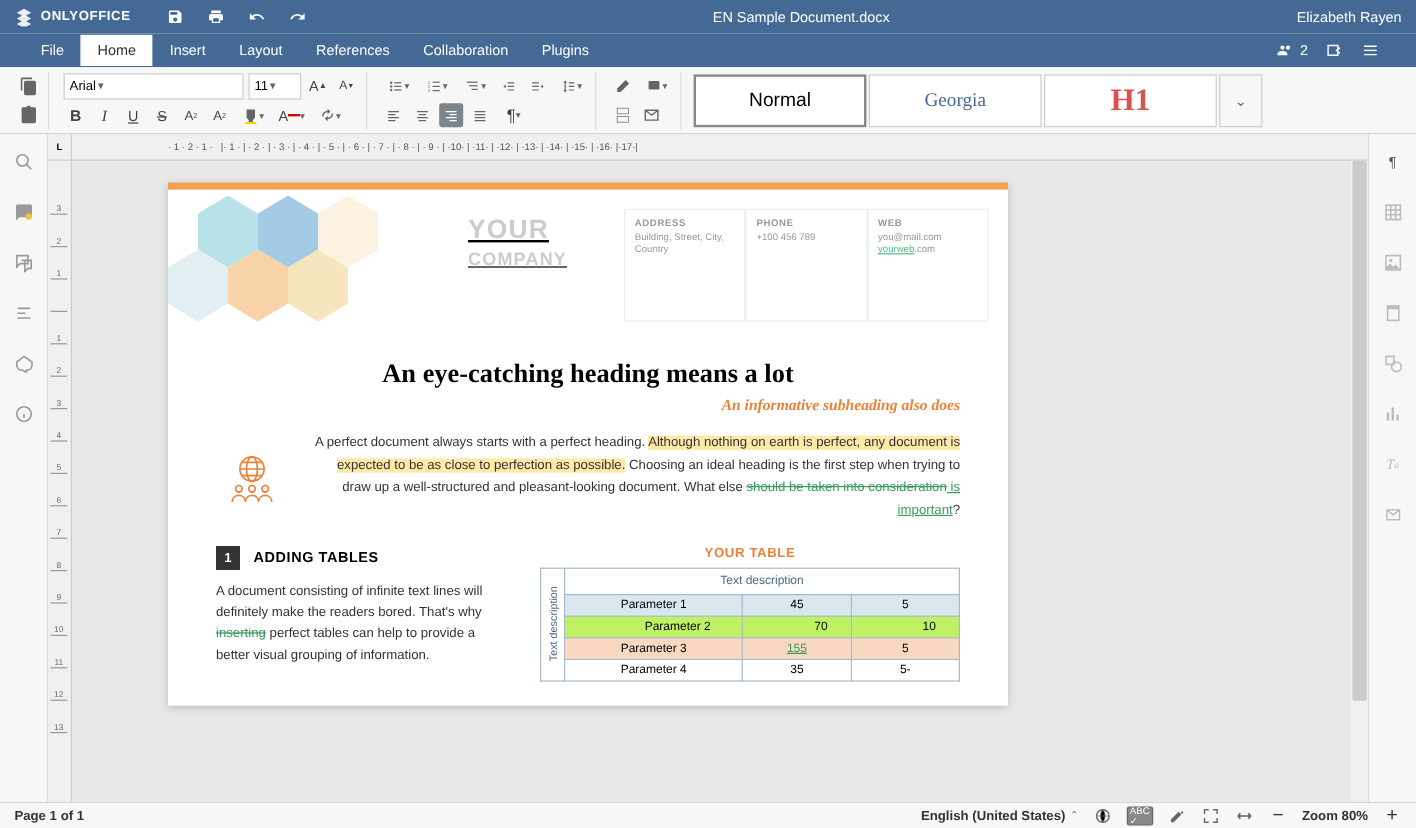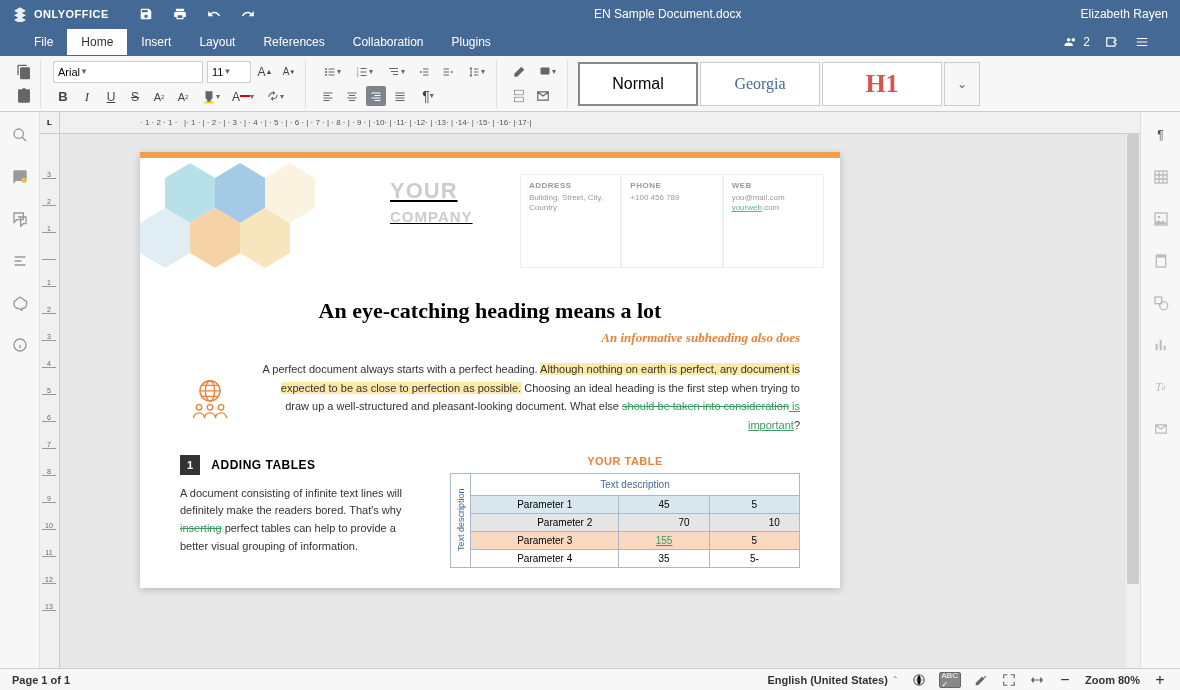--- a/index.html
+++ b/index.html
@@ -19,21 +19,21 @@
 .menu-right-item { display: flex; align-items: center; gap: 4px; cursor: pointer; }
 .toolbar { height: 56px; background: #f7f7f7; border-bottom: 1px solid #ccc; display: flex; align-items: center; padding: 0 8px; gap: 6px; }
 .tb-group { display: flex; flex-direction: column; gap: 4px; padding: 0 6px; border-right: 1px solid #ddd; height: 48px; justify-content: center; }
 .tb-row { display: flex; gap: 4px; align-items: center; }
 .tb-btn { width: 20px; height: 20px; display: flex; align-items: center; justify-content: center; cursor: pointer; color: #444; }
 .tb-btn.wide { width: 28px; }
 .tb-btn.active { background: #7d858c; color: #fff; border-radius: 2px; }
 .font-select { height: 22px; border: 1px solid #ccc; background: #fff; padding: 0 4px; font-size: 11px; display: flex; align-items: center; justify-content: flex-start; cursor: pointer; }
 .font-name { width: 150px; }
 .font-size { width: 44px; }
-.style-box { width: 120px; height: 44px; border: 1px solid #ccc; background: #fff; display: flex; align-items: center; justify-content: center; font-size: 16px; cursor: pointer; }
+.style-box { width: 144px; height: 44px; border: 1px solid #ccc; background: #fff; display: flex; align-items: center; justify-content: center; font-size: 16px; cursor: pointer; }
 .style-box.selected { border: 2px solid #888; }
 .style-normal { font-family: Arial; }
 .style-georgia { font-family: Georgia, serif; color: #446995; }
 .style-h1 { font-family: Georgia, serif; color: #d9534f; font-weight: bold; font-size: 26px; }
 .style-more { width: 36px; border: 1px solid #ccc; height: 44px; display: flex; align-items: center; justify-content: center; cursor: pointer; }
 .main { display: flex; height: 556px; }
 .left-sidebar { width: 40px; background: #f7f7f7; border-right: 1px solid #ddd; display: flex; flex-direction: column; align-items: center; padding-top: 14px; gap: 24px; }
 .sidebar-icon { width: 18px; height: 18px; cursor: pointer; color: #999; display: flex; align-items: center; justify-content: center; }
 .right-sidebar { width: 40px; background: #f7f7f7; border-left: 1px solid #ddd; display: flex; flex-direction: column; align-items: center; padding-top: 14px; gap: 24px; }
 .doc-area { flex: 1; background: #e8e8e8; position: relative; overflow: hidden; }
@@ -69,21 +69,21 @@
 .col-right { flex: 1; }
 .section-num { display: inline-block; width: 20px; height: 20px; background: #333; color: #fff; text-align: center; line-height: 20px; font-size: 11px; font-weight: bold; margin-right: 8px; }
 .section-title { font-size: 12px; font-weight: bold; letter-spacing: 0.5px; display: inline; }
 .section-text { font-size: 11px; line-height: 1.6; margin-top: 10px; color: #333; }
 .table-title { color: #e8833a; font-weight: bold; font-size: 11px; text-align: center; letter-spacing: 0.5px; margin-bottom: 6px; }
 .doc-table { border: 1px solid #7a94b8; width: 100%; font-size: 10px; border-collapse: collapse; }
 .doc-table th, .doc-table td { border: 1px solid #aab8cc; padding: 3px 8px; text-align: center; }
 .doc-table .hdr { background: #fff; color: #446995; font-weight: normal; padding: 5px; }
 .doc-table .vhdr { writing-mode: vertical-rl; transform: rotate(180deg); width: 20px; color: #446995; font-size: 9px; padding: 4px 2px; }
 .doc-table tr.r1 td { background: #d8e8ee; }
-.doc-table tr.r2 td { background: #e5e5e5; padding-left: 48px; }
+.doc-table tr.r2 td { background: #bef264; padding-left: 48px; }
 .doc-table tr.r3 td { background: #f8d8c0; }
 .doc-table tr.r4 td { background: #fff; }
 .tracked { color: #3a9b5c; text-decoration: underline; }
 .statusbar { height: 22px; background: #f7f7f7; border-top: 1px solid #ccc; display: flex; align-items: center; padding: 0 12px; font-size: 11px; color: #333; }
 .status-left { font-weight: bold; }
 .status-right { margin-left: auto; display: flex; align-items: center; gap: 12px; }
 .status-item { display: flex; align-items: center; gap: 4px; cursor: pointer; }
 .sb-icon { width: 16px; height: 16px; display: flex; align-items: center; justify-content: center; }
 .sb-icon.boxed { border: 1px solid #666; background: #888; color: #fff; border-radius: 2px; font-size: 8px; padding: 0 2px; width: auto; }
 .scrollbar-v { position: absolute; right: 0; top: 22px; bottom: 0; width: 14px; background: #f0f0f0; }

